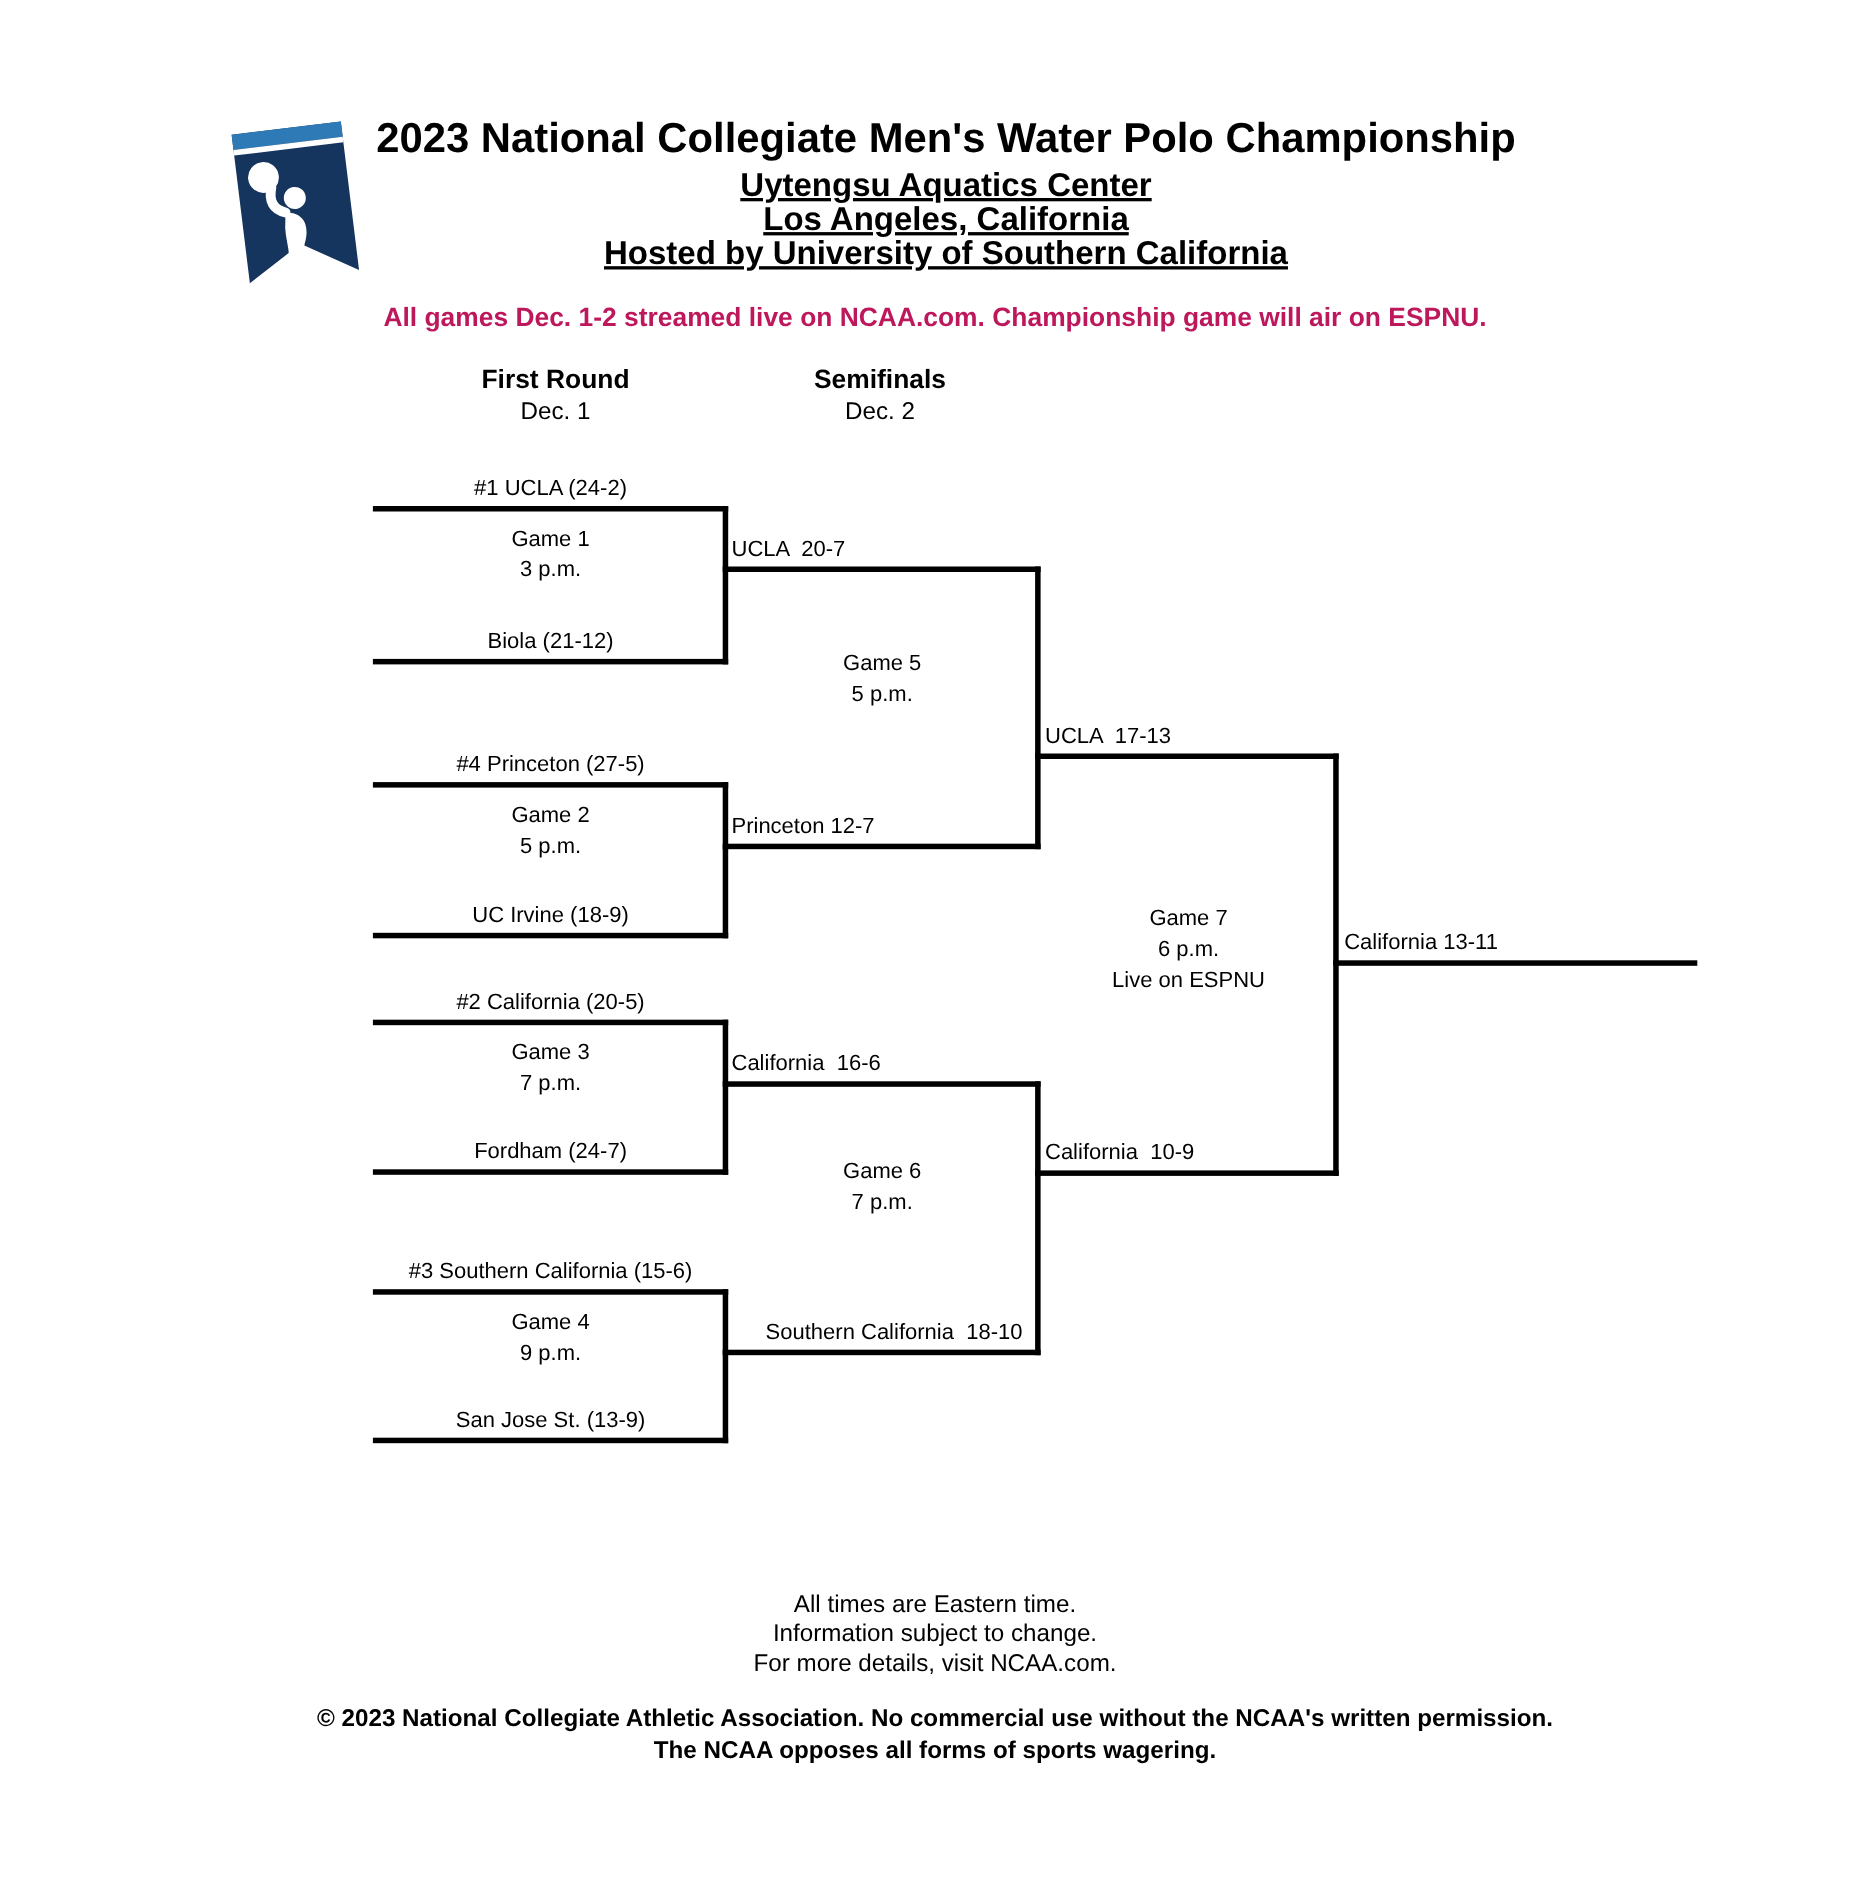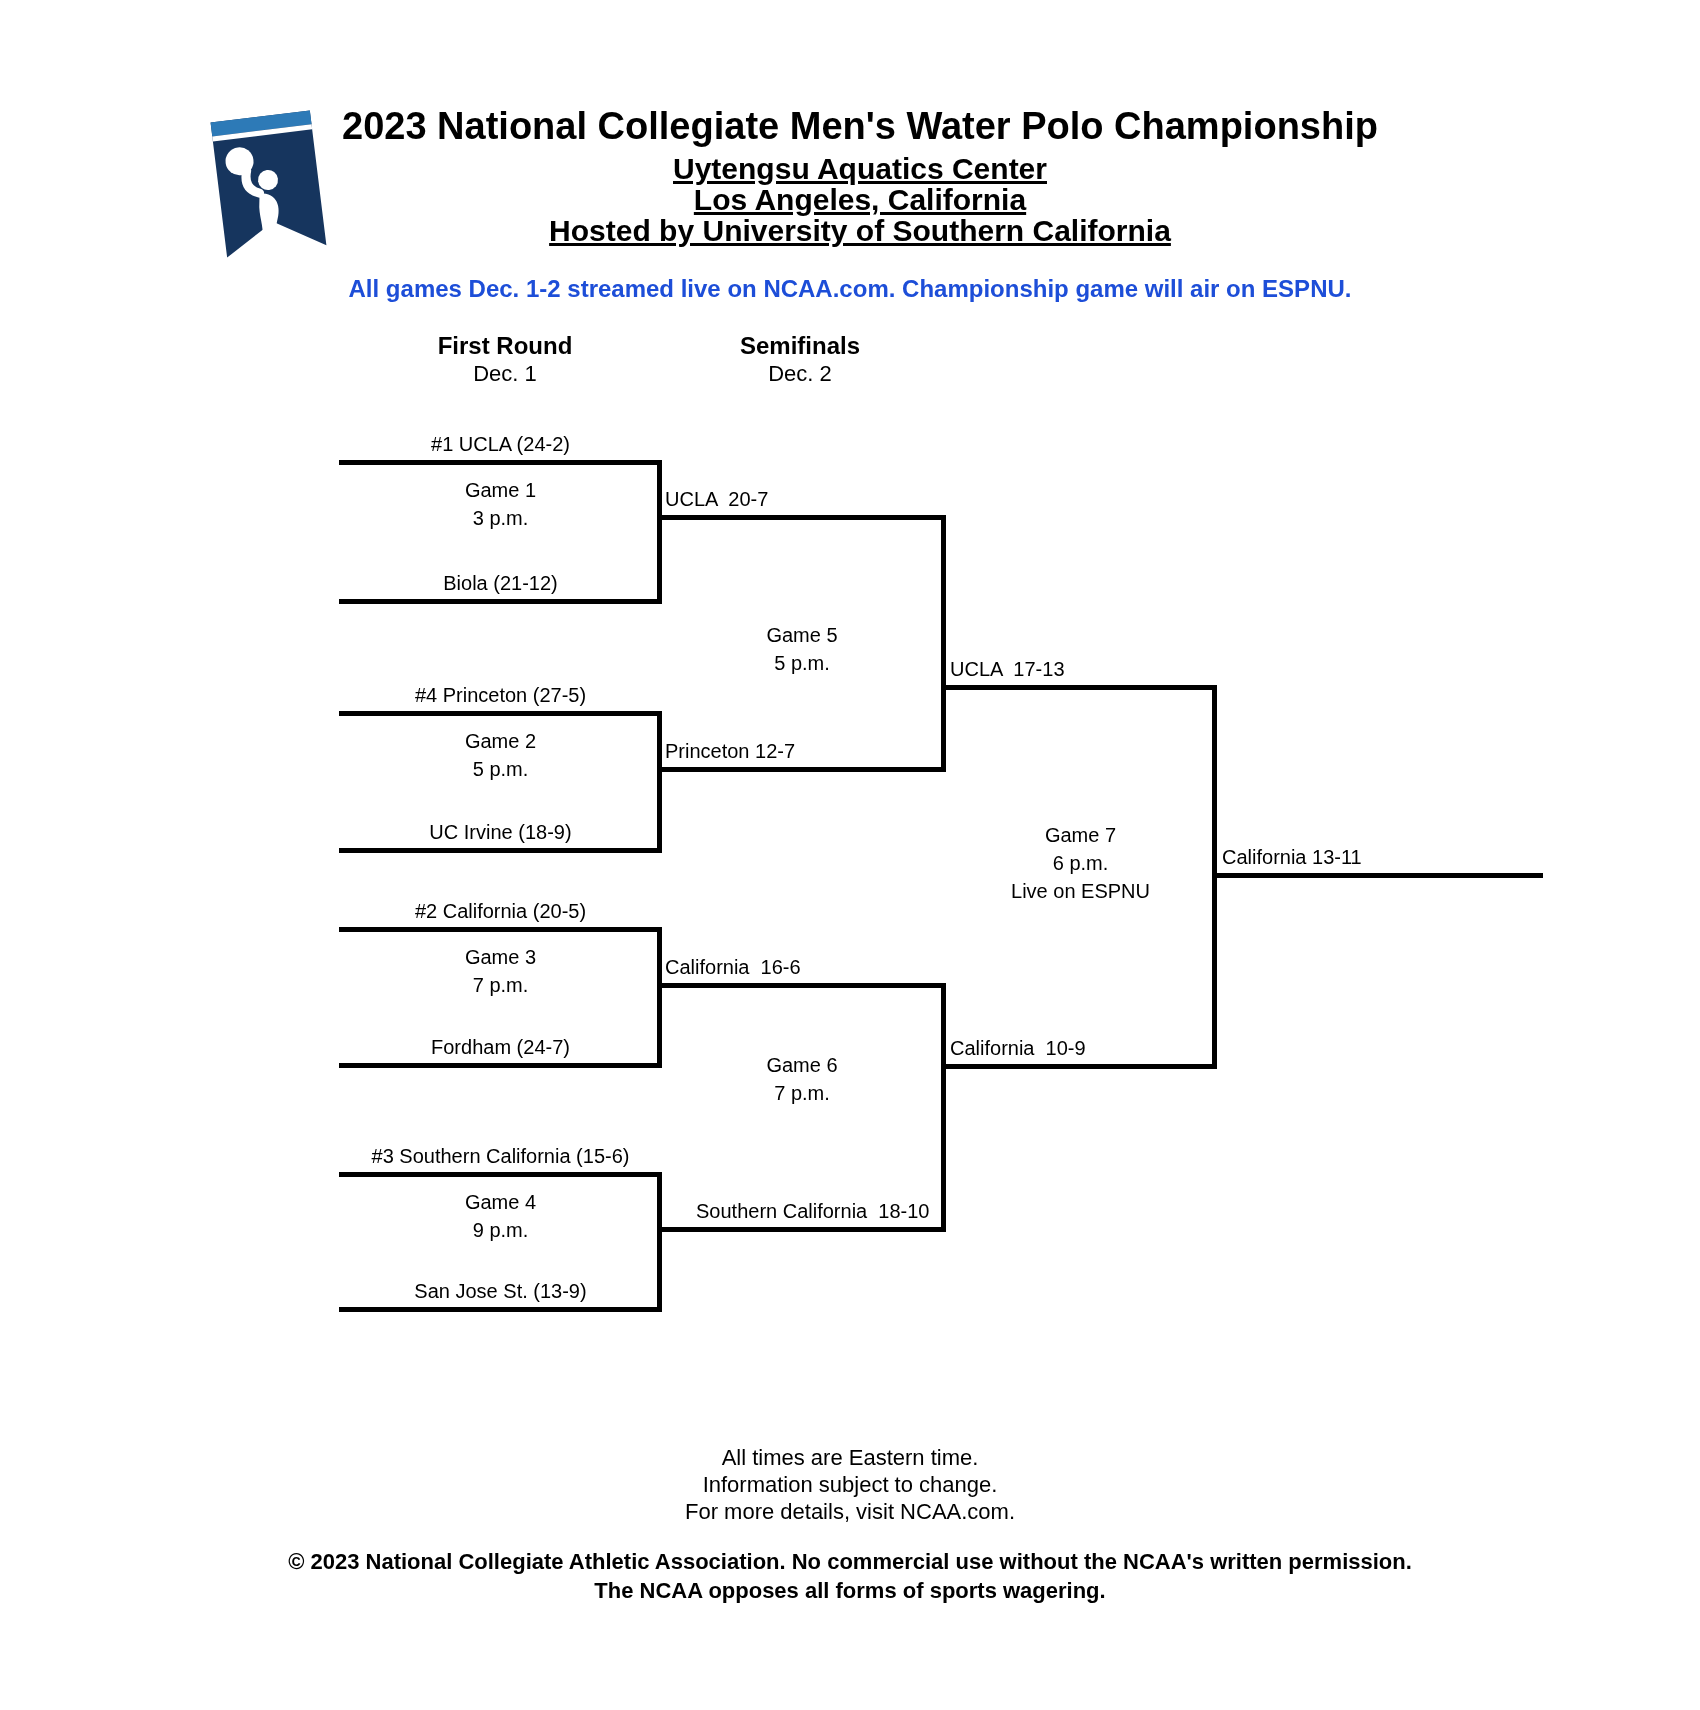--- a/index.html
+++ b/index.html
@@ -8,21 +8,21 @@
     width:1700px;height:1710px;
     background:#ffffff;
     font-family:"Liberation Sans", sans-serif;
     color:#000;
     overflow:hidden;
   }
   .abs{position:absolute;}
   .ctr{text-align:center;}
   .title{font-size:38px;font-weight:bold;line-height:46px;}
   .sub{font-size:30px;font-weight:bold;line-height:31px;text-decoration:underline;}
-  .rednote{font-size:24px;font-weight:bold;color:#1d4ed8;line-height:28px;}
+  .rednote{font-size:24px;font-weight:bold;color:#be185d;line-height:28px;}
   .roundname{font-size:24px;font-weight:bold;line-height:28px;}
   .rounddate{font-size:22px;font-weight:normal;line-height:28px;}
   .team{font-size:20px;line-height:24px;text-align:center;}
   .game{font-size:20px;line-height:28px;text-align:center;}
   .winner{font-size:20px;line-height:24px;white-space:pre;}
   .champ{font-size:22px;font-weight:bold;line-height:27px;text-align:center;}
   .footnote{font-size:22px;line-height:27px;text-align:center;}
   .copyright{font-size:22px;font-weight:bold;line-height:29px;text-align:center;}
   .hline{position:absolute;height:5px;background:#000;}
   .vline{position:absolute;width:5px;background:#000;}
@@ -111,21 +111,21 @@
   <div class="abs winner" style="left:665px;top:955px;">California  16-6</div>
 
   <div class="abs team" style="left:339px;top:1144px;width:323px;">#3 Southern California (15-6)</div>
   <div class="abs game" style="left:339px;top:1188px;width:323px;">
     <div>Game 4</div>
     <div>9 p.m.</div>
   </div>
   <div class="abs team" style="left:339px;top:1279px;width:323px;">San Jose St. (13-9)</div>
   <div class="abs winner" style="left:665px;top:1199px;margin-left:31px;">Southern California  18-10</div>
 
-  <div class="abs game" style="left:660px;top:589px;width:284px;margin-top:32px;">
+  <div class="abs game" style="left:660px;top:589px;width:284px;">
     <div>Game 5</div>
     <div>5 p.m.</div>
   </div>
   <div class="abs winner" style="left:950px;top:657px;">UCLA  17-13</div>
 
   <div class="abs game" style="left:660px;top:1051px;width:284px;">
     <div>Game 6</div>
     <div>7 p.m.</div>
   </div>
   <div class="abs winner" style="left:950px;top:1036px;">California  10-9</div>

